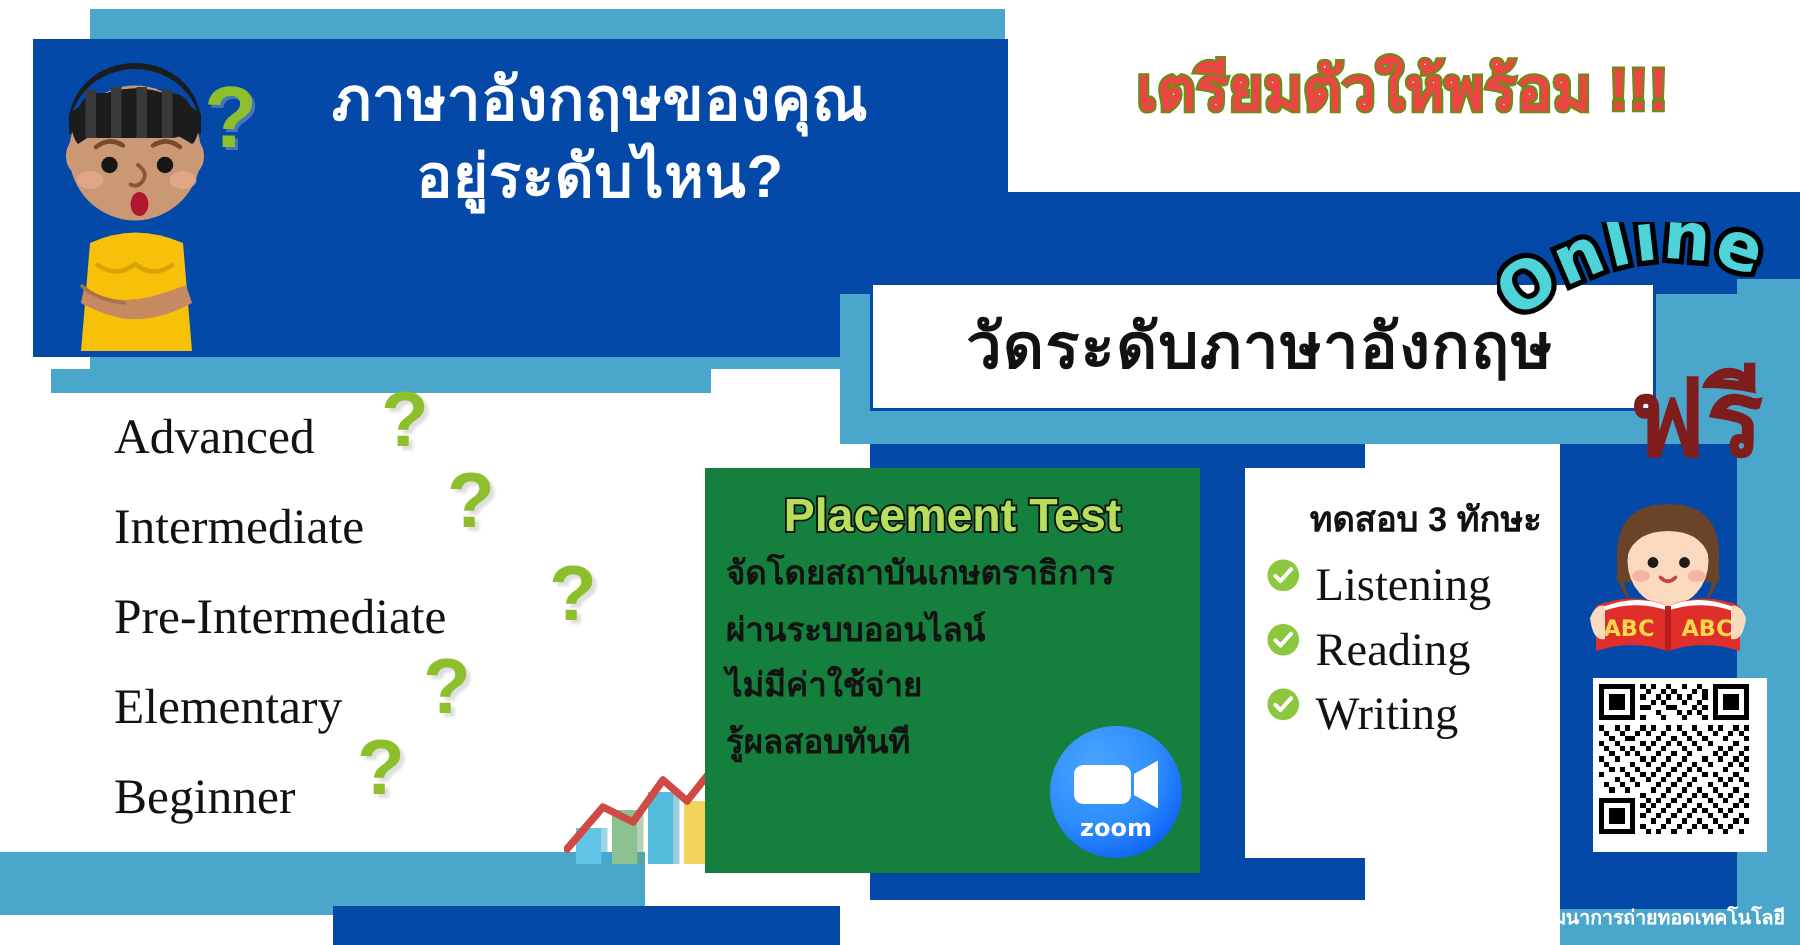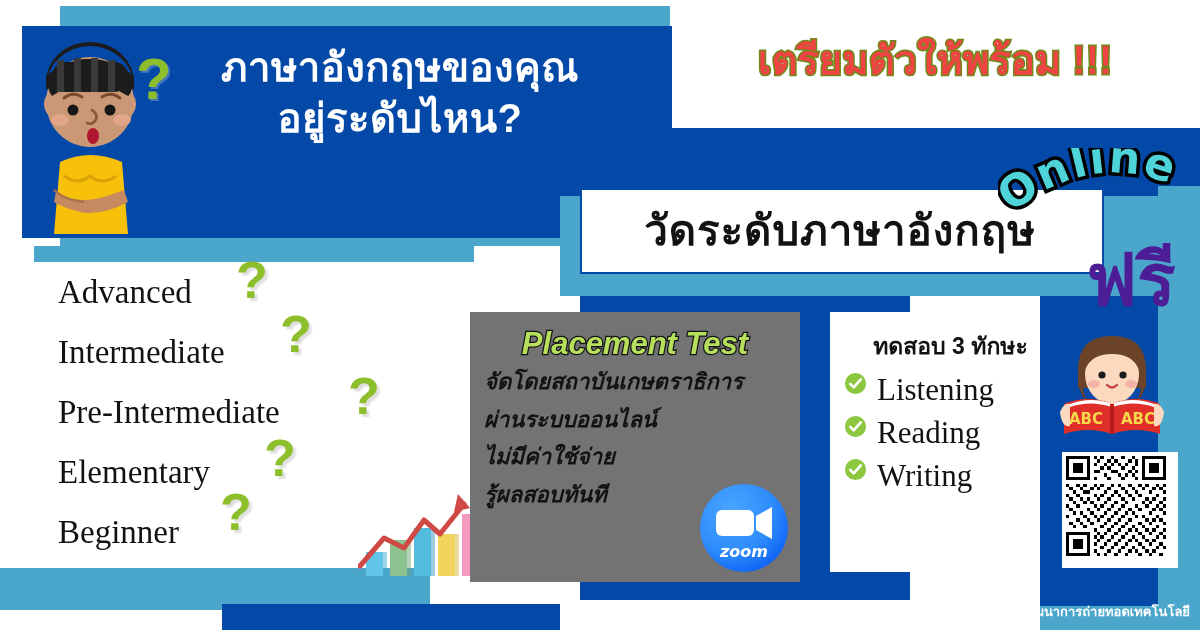--- a/index.html
+++ b/index.html
@@ -60,50 +60,50 @@
   }
   #online text{
     font-family:"DejaVu Sans",sans-serif;font-weight:bold;font-size:44px;
     fill:#4ed3d8;stroke:#000;stroke-width:7px;paint-order:stroke fill;
     letter-spacing:2px;
   }
 
   
   #free{
     position:absolute;left:1086px;top:244px;z-index:9;
-    font-size:72px;font-weight:bold;color:#4c1d95;line-height:1;
+    font-size:72px;font-weight:bold;color:#7f1d1d;line-height:1;
     font-family:"Liberation Sans","DejaVu Sans",sans-serif;
   }
 
   
   #levels-teal{left:34px;top:246px;width:440px;height:26px;}
   #levels-white{left:34px;top:262px;width:440px;height:310px;}
   #levels-teal-bottom{left:0px;top:568px;width:430px;height:42px;}
   #levels-navy-bottom{left:222px;top:604px;width:338px;height:26px;}
   #levels{
-    position:absolute;left:58px;top:268px;width:430px;height:300px;
+    position:absolute;left:76px;top:268px;width:430px;height:300px;
   }
   .level-row{position:relative;height:60px;}
   .level-name{
     position:absolute;left:0;top:6px;
     font-family:"Liberation Serif","DejaVu Serif",serif;
     font-size:33px;color:#121212;white-space:nowrap;
   }
   .level-q{
     position:absolute;font-size:52px;font-weight:bold;color:#8dbe2b;
     line-height:1;text-shadow:3px 3px 2px rgba(0,0,0,.13);
     font-family:"Liberation Sans","DejaVu Sans",sans-serif;
   }
   #barchart{position:absolute;left:300px;top:218px;width:135px;height:90px;}
 
   
   #pt-navy{left:580px;top:296px;width:330px;height:304px;}
   #pt-card{
     position:absolute;left:470px;top:312px;width:330px;height:270px;
-    background:#737373;padding:0;overflow:hidden;font-style:italic;
+    background:#15803d;padding:0;overflow:hidden;
   }
   #pt-title{
     margin:14px 0 2px 0;text-align:center;
     font-size:31px;font-weight:bold;color:#b6e05c;
     -webkit-text-stroke:2.5px #121212;paint-order:stroke fill;
     font-family:"Liberation Sans","DejaVu Sans",sans-serif;
   }
   .pt-line{
     font-size:22px;font-weight:bold;color:#121212;margin:0 0 2px 14px;
     line-height:1.62;

